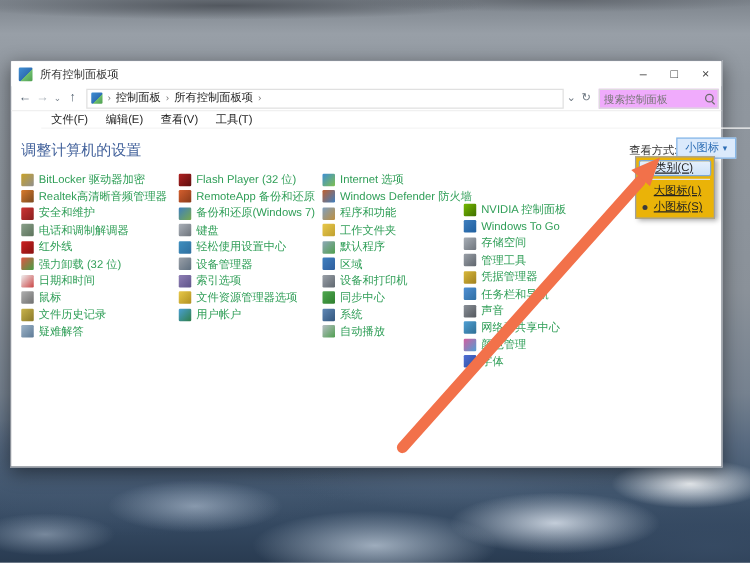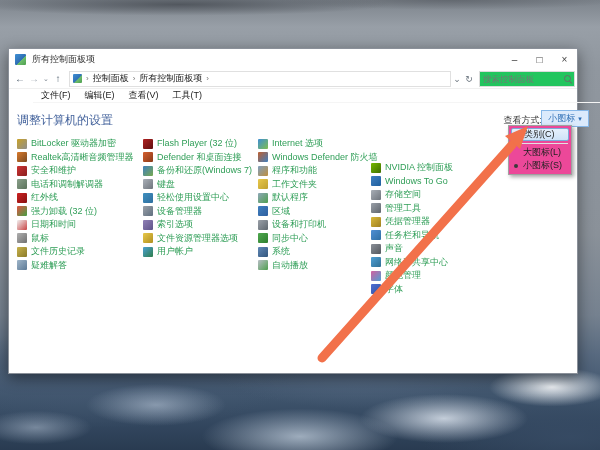--- a/index.html
+++ b/index.html
@@ -37,21 +37,21 @@
   
   .addressbar { position:absolute; left:0; top:20px; width:100%; height:20px; display:flex; align-items:center; border-bottom:1px solid #f0f0f0; }
   .nav-glyph { width:14px; text-align:center; font-size:10px; color:#4a5a6a; }
   .nav-glyph.disabled { color:#a8b0b8; }
   .nav-glyph.small { font-size:7px; color:#7a848e; width:10px; }
   .address-box { margin-left:4px; width:382px; height:16px; border:1px solid #e0e0e0; display:flex; align-items:center; padding:0 3px; background:#fff; }
   .crumb-sep { color:#777; font-size:8px; margin:0 4px; }
   .crumb { color:#222; white-space:nowrap; }
   .addr-tools { display:flex; align-items:center; }
   .addr-tools span { width:12px; text-align:center; color:#6a747e; font-size:9px; }
-  .search-box { margin-left:4px; width:96px; height:16px; border:1px solid #dcdcdc; background:#22c55e; display:flex; align-items:center; }
+  .search-box { margin-left:4px; width:96px; height:16px; border:1px solid #dcdcdc; background:#f0abfc; display:flex; align-items:center; }
   .search-box input { flex:1; border:none; outline:none; font-size:8.5px; color:#555; padding:0 3px; width:70px; font-family:inherit; background:transparent; }
   .magnifier { position:relative; width:12px; height:12px; }
   .magnifier::before { content:""; position:absolute; left:2px; top:2px; width:5px; height:5px; border:1.2px solid #6a6a6a; border-radius:50%; }
   .magnifier::after { content:""; position:absolute; left:8px; top:8px; width:3px; height:1.2px; background:#6a6a6a; transform:rotate(45deg); transform-origin:0 0; }
   
   .menubar { position:absolute; left:0; top:40px; width:100%; height:14px; display:flex; align-items:center; padding-left:8px; border-bottom:1px solid #f5f5f5;margin-left:24px; }
   .menubar span { margin-right:14px; color:#222; }
   
   .panel-header { position:absolute; left:0; top:54px; width:100%; height:30px; }
   .panel-title { position:absolute; left:8px; top:9px; font-size:12px; color:#44639c; }
@@ -60,22 +60,22 @@
     background:#dbeafc; border:1px solid #86b7e8; color:#2d6eb5;
     display:flex; align-items:center; justify-content:center; gap:3px; font-size:9px; }
   .viewby-caret { font-size:7px; color:#2d6eb5; }
   
   .items-grid { position:absolute; left:0; top:88px; width:100%; height:140px; }
   .cp-col { position:absolute; top:0; }
   .cp-item { height:13.5px; display:flex; align-items:center; cursor:pointer; white-space:nowrap; }
   .cp-icon { width:10px; height:10px; border-radius:1px; margin-right:4px; flex:0 0 auto; }
   .cp-label { font-size:9px; color:#2f9e57; }
   
-  .view-menu { position:absolute; left:499px; top:76px; width:64px; background:#ec4899;
-    border:1px solid #a0a0a0; box-shadow:2px 2px 4px rgba(0,0,0,.35); padding:2px; z-index:20; }
+  .view-menu { position:absolute; left:499px; top:76px; width:64px; background:#eab308;
+    border:1px solid #a0a0a0; box-shadow:2px 2px 4px rgba(0,0,0,.35); padding:2px; z-index:20;text-decoration:underline; }
   .vm-item { height:13px; display:flex; align-items:center; padding-left:12px; color:#222; position:relative; }
   .vm-item.hl { background:linear-gradient(#e6f0fc,#cfe3f8); border:1px solid #7da9d8; border-radius:2px; }
   .vm-sep { height:1px; background:#e2e2e2; margin:2px 1px; }
   .vm-dot { position:absolute; left:3px; top:5px; width:4px; height:4px; border-radius:50%; background:#3a3a3a; }
   
   .arrow-overlay { position:absolute; left:0; top:0; width:600px; height:450px; z-index:50; pointer-events:none; }
 </style>
 </head>
 <body>
 
@@ -175,21 +175,21 @@
           <span class="cp-label" style="color: rgb(47, 158, 87);">疑难解答</span>
         </div>
       </div>
       <div class="cp-col" style="left: 134px;">
         <div class="cp-item">
           <span class="cp-icon" style="background: linear-gradient(135deg, rgb(176, 33, 33), rgb(94, 15, 15));"></span>
           <span class="cp-label" style="color: rgb(47, 158, 87);">Flash Player (32 位)</span>
         </div>
         <div class="cp-item">
           <span class="cp-icon" style="background: linear-gradient(135deg, rgb(212, 95, 46), rgb(138, 58, 26));"></span>
-          <span class="cp-label" style="color: rgb(47, 158, 87);">Defender 和桌面连接</span>
+          <span class="cp-label" style="color: rgb(47, 158, 87);">RemoteApp 备份和还原</span>
         </div>
         <div class="cp-item">
           <span class="cp-icon" style="background: linear-gradient(135deg, rgb(63, 127, 191), rgb(119, 169, 78));"></span>
           <span class="cp-label" style="color: rgb(47, 158, 87);">备份和还原(Windows 7)</span>
         </div>
         <div class="cp-item">
           <span class="cp-icon" style="background: linear-gradient(135deg, rgb(170, 176, 184), rgb(111, 117, 125));"></span>
           <span class="cp-label" style="color: rgb(47, 158, 87);">键盘</span>
         </div>
         <div class="cp-item">

